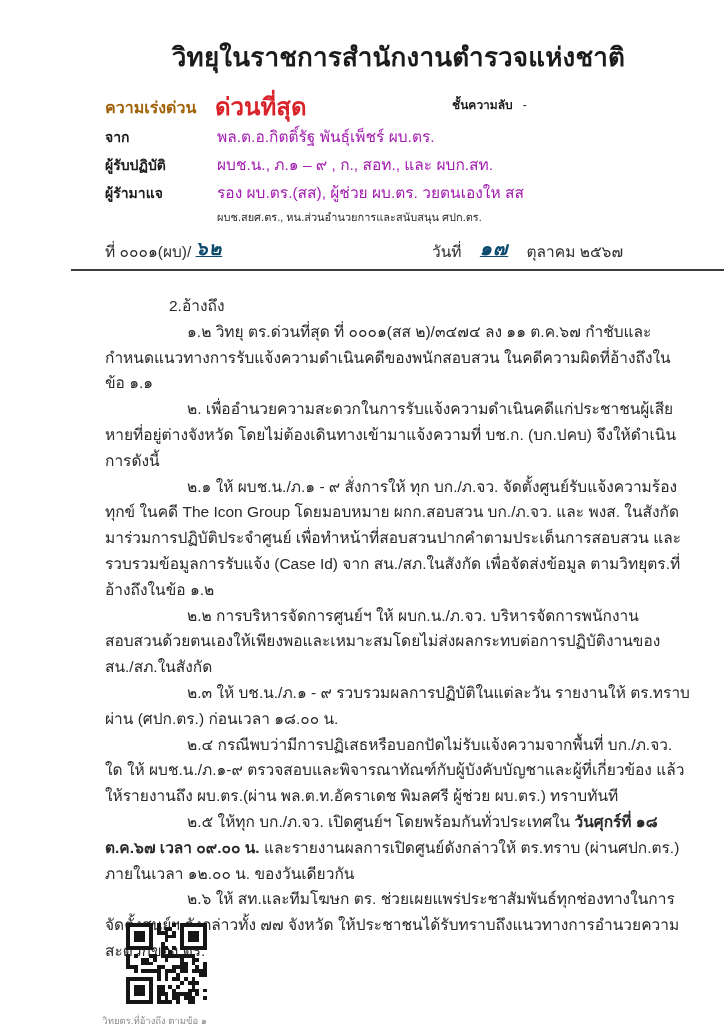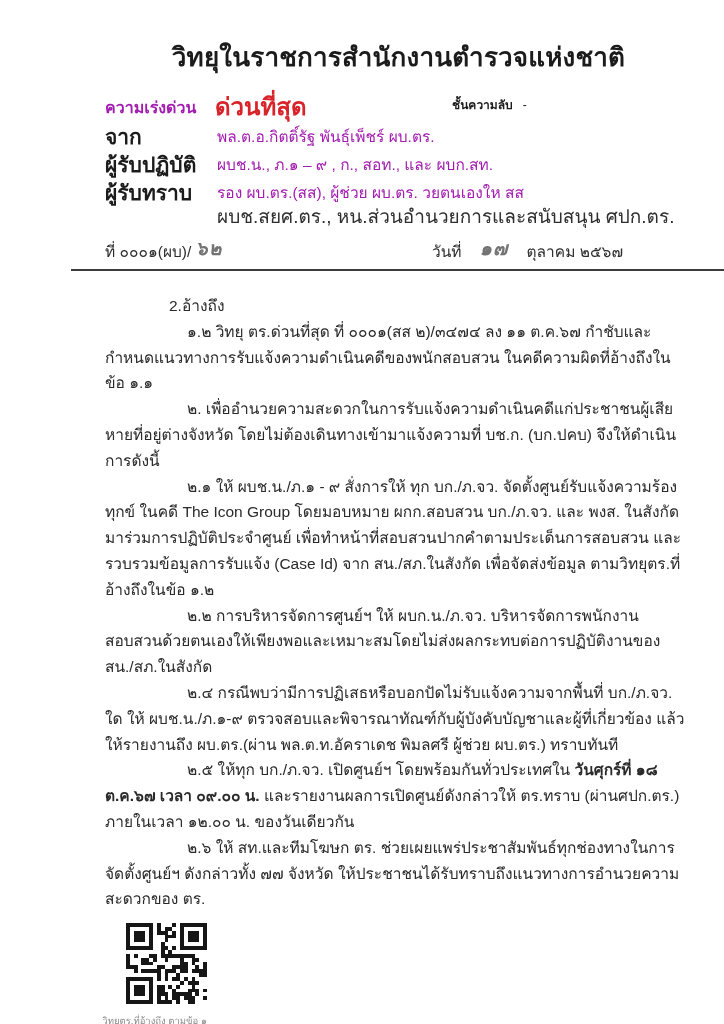--- a/index.html
+++ b/index.html
@@ -9,34 +9,34 @@
     color:#2e2e2e;overflow:hidden;position:relative;
   }
   .page{position:relative;width:724px;height:1024px;padding-left:12px;}
   .content{padding:0 44px 0 93px;position:relative;}
 
   .doc-title{
     text-align:center;font-size:26px;font-weight:bold;color:#1b1b1b;
     padding-top:36px;letter-spacing:.2px;
   }
   .urgency-row{position:relative;margin-top:10px;height:34px;}
-  .urgency-label{font-size:16px;font-weight:bold;color:#a21caf;position:absolute;left:0;top:8px;}
+  .urgency-label{font-size:16px;font-weight:bold;color:#a16207;position:absolute;left:0;top:8px;}
   .urgency-value{font-size:24px;font-weight:bold;position:absolute;left:110px;top:0;}
   .secrecy{position:absolute;left:347px;top:8px;font-size:12px;font-weight:bold;color:#1b1b1b;}
   .secrecy .dash{font-weight:normal;margin-left:10px;}
 
   .hdr-row{display:flex;margin-top:4px;line-height:24px;}
-  .hdr-label{width:112px;flex:0 0 112px;font-size:21px;font-weight:bold;color:#1b1b1b;}
+  .hdr-label{width:112px;flex:0 0 112px;font-size:14px;font-weight:bold;color:#1b1b1b;}
   .hdr-value{font-size:15.5px;color:#a21caf;}
-  .hdr-cont{margin-left:112px;font-size:19px;line-height:24px;}
+  .hdr-cont{margin-left:112px;font-size:11px;line-height:24px;}
 
   .ref-row{position:relative;margin-top:6px;height:26px;font-size:15.5px;}
   .handwritten{
-    color:#737373;font-weight:bold;font-style:italic;font-size:19px;
-    letter-spacing:1px;position:relative;top:-2px;
+    color:#0c4a6e;font-weight:bold;font-style:italic;font-size:19px;
+    letter-spacing:1px;position:relative;top:-2px;text-decoration:underline;
   }
   .date-group{position:absolute;left:327px;top:0;}
   .date-group .ml{margin-left:14px;}
 
   .divider{height:2px;background:#3c3c3c;margin:8px -42px 0 -34px;}
 
   .body-text{margin-top:22px;font-size:15.5px;line-height:25.8px;color:#2a2a2a;text-align:left;}
   .body-text p{margin:0;}
   .body-text p.ind-num{text-indent:82px;}
   .body-text p.ind-small{text-indent:64px;}
@@ -64,21 +64,21 @@
       <span class="hdr-label">จาก</span>
       <span class="hdr-value">พล.ต.อ.กิตติ์รัฐ พันธุ์เพ็ชร์ ผบ.ตร.</span>
     </div>
 
     <div class="hdr-row">
       <span class="hdr-label">ผู้รับปฏิบัติ</span>
       <span class="hdr-value">ผบช.น., ภ.๑ – ๙ , ก., สอท., และ ผบก.สท.</span>
     </div>
 
     <div class="hdr-row">
-      <span class="hdr-label">ผู้รับทราบ</span>
+      <span class="hdr-label">ผู้รัามาแจ</span>
       <span class="hdr-value">รอง ผบ.ตร.(สส), ผู้ช่วย ผบ.ตร. วยตนเองให สส</span>
     </div>
     <div class="hdr-cont">ผบช.สยศ.ตร., หน.ส่วนอำนวยการและสนับสนุน ศปก.ตร.</div>
 
     <div class="ref-row">
       <span>ที่ ๐๐๐๑(ผบ)/</span>
       <span class="handwritten">๖๒</span>
       <span class="date-group">
         <span>วันที่</span>
         <span class="handwritten ml">๑๗</span>
@@ -87,20 +87,21 @@
     </div>
 
     <div class="divider"></div>
 
     <div class="body-text" id="body-paragraphs">
         <p class="ind-small"><span>2.อ้างถึง</span></p>
         <p class="ind-num"><span>๑.๒ วิทยุ ตร.ด่วนที่สุด ที่ ๐๐๐๑(สส ๒)/๓๔๗๔ ลง ๑๑ ต.ค.๖๗ กำชับและกำหนดแนวทางการรับแจ้งความดำเนินคดีของพนักสอบสวน ในคดีความผิดที่อ้างถึงใน ข้อ ๑.๑</span></p>
         <p class="ind-num"><span>๒. เพื่ออำนวยความสะดวกในการรับแจ้งความดำเนินคดีแก่ประชาชนผู้เสียหายที่อยู่ต่างจังหวัด โดยไม่ต้องเดินทางเข้ามาแจ้งความที่ บช.ก. (บก.ปคบ) จึงให้ดำเนินการดังนี้</span></p>
         <p class="ind-num"><span>๒.๑ ให้ ผบช.น./ภ.๑ - ๙ สั่งการให้ ทุก บก./ภ.จว. จัดตั้งศูนย์รับแจ้งความร้องทุกข์ ในคดี The Icon Group โดยมอบหมาย ผกก.สอบสวน บก./ภ.จว. และ พงส. ในสังกัด มาร่วมการปฏิบัติประจำศูนย์ เพื่อทำหน้าที่สอบสวนปากคำตามประเด็นการสอบสวน  และรวบรวมข้อมูลการรับแจ้ง (Case Id) จาก สน./สภ.ในสังกัด เพื่อจัดส่งข้อมูล ตามวิทยุตร.ที่อ้างถึงในข้อ ๑.๒</span></p>
         <p class="ind-num"><span>๒.๒ การบริหารจัดการศูนย์ฯ ให้ ผบก.น./ภ.จว. บริหารจัดการพนักงานสอบสวนด้วยตนเองให้เพียงพอและเหมาะสมโดยไม่ส่งผลกระทบต่อการปฏิบัติงานของ สน./สภ.ในสังกัด</span></p>
+        <p class="ind-num"><span>๒.๓ ให้ บช.น./ภ.๑ - ๙ รวบรวมผลการปฏิบัติในแต่ละวัน รายงานให้ ตร.ทราบ ผ่าน (ศปก.ตร.) ก่อนเวลา ๑๘.๐๐ น.</span></p>
         <p class="ind-num"><span>๒.๔ กรณีพบว่ามีการปฏิเสธหรือบอกปัดไม่รับแจ้งความจากพื้นที่ บก./ภ.จว. ใด ให้ ผบช.น./ภ.๑-๙ ตรวจสอบและพิจารณาทัณฑ์กับผู้บังคับบัญชาและผู้ที่เกี่ยวข้อง แล้วให้รายงานถึง ผบ.ตร.(ผ่าน พล.ต.ท.อัคราเดช พิมลศรี ผู้ช่วย ผบ.ตร.) ทราบทันที</span></p>
         <p class="ind-num"><span>๒.๕ ให้ทุก บก./ภ.จว. เปิดศูนย์ฯ โดยพร้อมกันทั่วประเทศใน </span><span style="font-weight: bold;">วันศุกร์ที่ ๑๘ ต.ค.๖๗ เวลา ๐๙.๐๐ น.</span><span> และรายงานผลการเปิดศูนย์ดังกล่าวให้ ตร.ทราบ (ผ่านศปก.ตร.) ภายในเวลา ๑๒.๐๐ น. ของวันเดียวกัน</span></p>
         <p class="ind-num"><span>๒.๖ ให้ สท.และทีมโฆษก ตร. ช่วยเผยแพร่ประชาสัมพันธ์ทุกช่องทางในการจัดตั้งศูนย์ฯ ดังกล่าวทั้ง ๗๗ จังหวัด ให้ประชาชนได้รับทราบถึงแนวทางการอำนวยความสะดวกของ ตร.</span></p>
       </div>
 
   </div>
 
   <div class="qr-block">
     <svg id="qr-svg" width="81" height="81" viewBox="0 0 21 21" shape-rendering="crispEdges">
         <rect x="8" y="0" width="1" height="1" fill="#161616"></rect>

